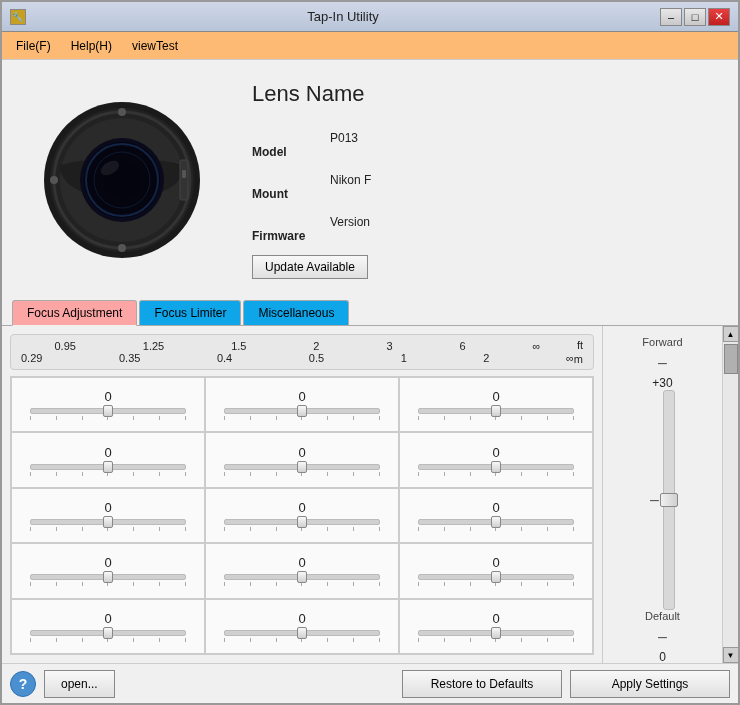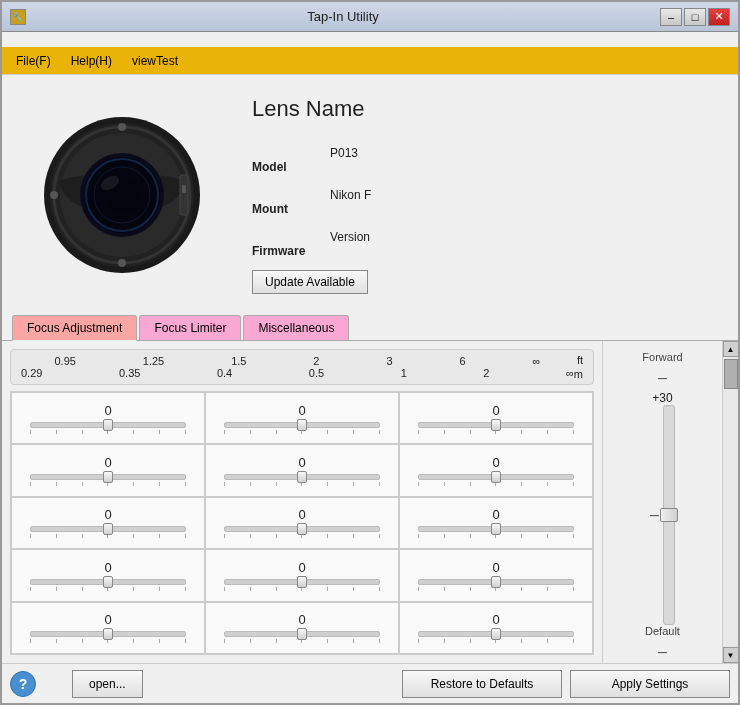--- a/index.html
+++ b/index.html
@@ -50,23 +50,22 @@
       background: linear-gradient(to bottom, #e8e8e8, #c8c8c8);
       display: flex; align-items: center; justify-content: center;
       font-size: 11px; cursor: pointer;
     }
     .tb-btn.close { background: linear-gradient(to bottom, #e84040, #c02020); color: white; }
     .menubar {
       height: 28px;
       display: flex;
       align-items: center;
       padding: 0 4px;
-      background: #eab308;
+      background: #fdba74;
       border-bottom: 1px solid #ccc;
-      margin-top: 15px;
     }
     .menu-item {
       padding: 4px 10px;
       cursor: pointer;
       font-size: 12px;
     }
     .lens-info-section {
       display: flex;
       padding: 10px 20px;
       align-items: center;
@@ -115,21 +114,21 @@
     .tabs-container {
       border-bottom: 1px solid #aaa;
       display: flex;
       padding: 0 10px;
       gap: 2px;
     }
     .tab {
       padding: 5px 14px;
       border: 1px solid #aaa;
       border-bottom: none;
-      background: #f9a8d4;
+      background: #0ea5e9;
       cursor: pointer;
       font-size: 12px;
       border-radius: 3px 3px 0 0;
     }
     .tab.active {
       background: #fca5a5;
       border-bottom: 1px solid #f0f0f0;
       margin-bottom: -1px;
       z-index: 1;
     }
@@ -340,21 +339,20 @@
       cursor: pointer;
       border: 1px solid #2a70b0;
     }
     .bottom-action-btn {
       padding: 5px 16px;
       border: 1px solid #888;
       background: linear-gradient(to bottom, #f8f8f8, #e0e0e0);
       cursor: pointer;
       font-size: 12px;
       height: 28px;
-      margin-left: 28px;
     }
     .spacer { flex: 1; }
     .restore-btn {
       padding: 5px 21px;
       border: 1px solid #888;
       background: linear-gradient(to bottom, #f8f8f8, #e0e0e0);
       cursor: pointer;
       font-size: 12px;
       height: 28px;
       min-width: 160px;

